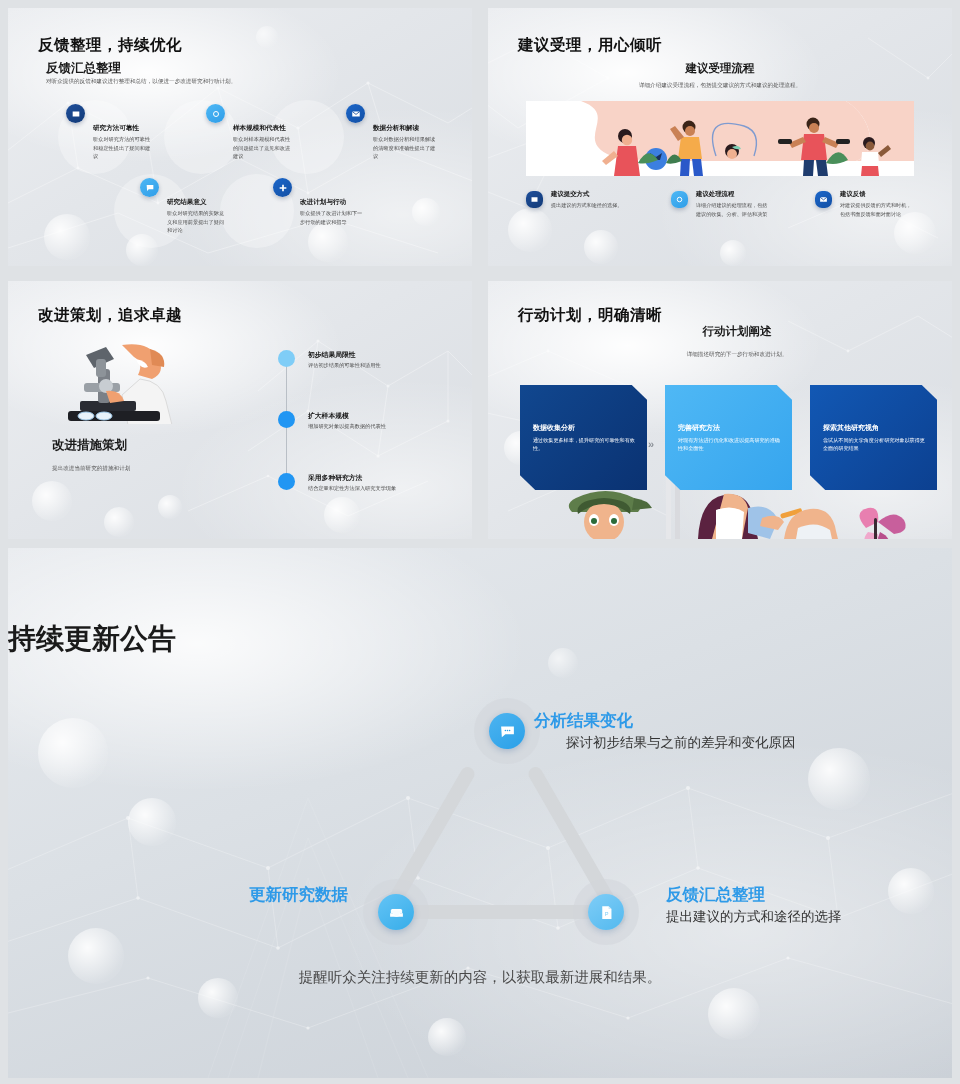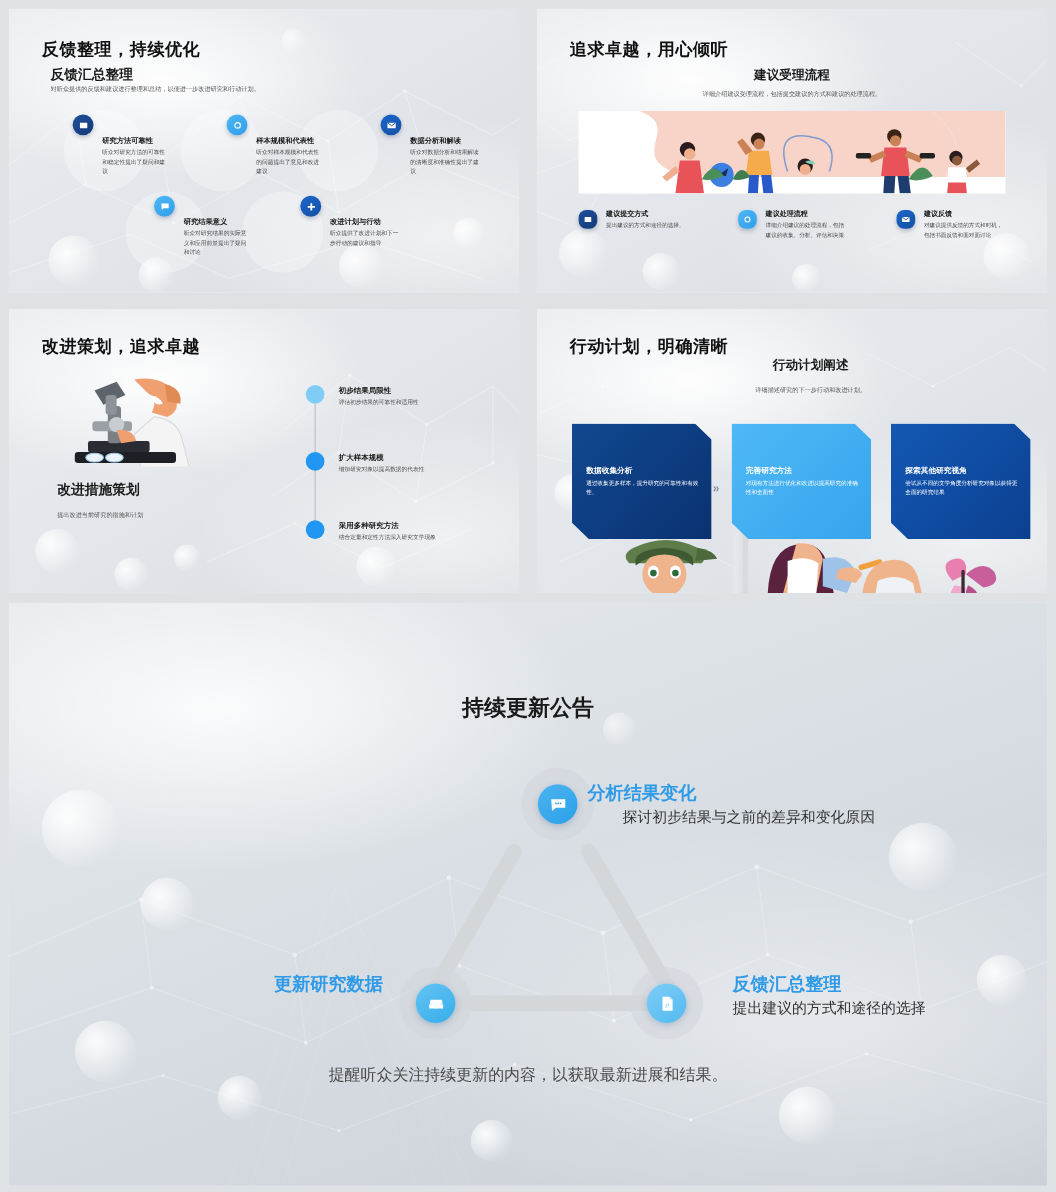--- a/index.html
+++ b/index.html
@@ -173,21 +173,21 @@
           <circle cx="440" cy="70" r="1.4"></circle>
             <circle cx="370" cy="190" r="1.4"></circle>
         </g>
       </svg>
       <div class="bokeh" style="left:20px;top:200px;width:44px;height:44px;"></div>
       <div class="bokeh" style="left:96px;top:222px;width:34px;height:34px;"></div>
       <div class="bokeh" style="left:406px;top:204px;width:42px;height:42px;"></div>
       <div class="bokeh" style="left:232px;top:232px;width:26px;height:26px;"></div>
     </div>
 
-    <div class="s-title" style="left:30px;top:27px;font-size:15.5px;">追求卓越，用心倾听</div>
+    <div class="s-title" style="left:30px;top:27px;font-size:15.5px;">建议受理，用心倾听</div>
     <div class="s-h2" style="left:0;top:53px;width:464px;text-align:center;font-size:11.5px;">建议受理流程</div>
     <div class="s-sub" style="left:0;top:74px;width:464px;text-align:center;font-size:5.6px;">详细介绍建议受理流程，包括提交建议的方式和建议的处理流程。</div>
 
     <div class="band" style="left:38px;top:93px;width:388px;height:75px;">
       <svg width="388" height="75" viewBox="0 0 388 75">
         <path d="M55 0 C 88 12, 60 30, 72 46 C 84 62, 120 58, 160 60 L 330 60 C 352 52, 348 18, 320 0 Z" fill="#f8d3c7"></path>
         <path d="M320 0 C 348 18, 352 52, 330 60 L 388 60 L 388 0 Z" fill="#f8d3c7"></path>
 
         <circle cx="99" cy="35" r="7" fill="#2a1b1e"></circle>
         <circle cx="101" cy="39" r="5.2" fill="#f0b090"></circle>
@@ -439,21 +439,21 @@
       <div class="bokeh" style="left:120px;top:250px;width:48px;height:48px;"></div>
       <div class="bokeh" style="left:60px;top:380px;width:56px;height:56px;"></div>
       <div class="bokeh" style="left:190px;top:430px;width:40px;height:40px;"></div>
       <div class="bokeh" style="left:800px;top:200px;width:62px;height:62px;"></div>
       <div class="bokeh" style="left:880px;top:320px;width:46px;height:46px;"></div>
       <div class="bokeh" style="left:700px;top:440px;width:52px;height:52px;"></div>
       <div class="bokeh" style="left:420px;top:470px;width:38px;height:38px;"></div>
       <div class="bokeh" style="left:540px;top:100px;width:30px;height:30px;opacity:.7;"></div>
     </div>
 
-    <div class="s-h2" style="left:0;top:82px;width:944px;text-align:center;font-size:20px;">持续更新公告</div>
+    <div class="s-h2" style="left:0;top:72px;width:944px;text-align:left;font-size:28px;">持续更新公告</div>
 
     <div class="tri-leg" style="left:411px;top:208px;width:14px;height:180px;transform:rotate(30deg);transform-origin:center;"></div>
     <div class="tri-leg" style="left:562px;top:208px;width:14px;height:180px;transform:rotate(-30deg);transform-origin:center;"></div>
     <div class="tri-leg" style="left:398px;top:357px;width:190px;height:14px;"></div>
 
     <div class="halo" style="left:466px;top:150px;width:66px;height:66px;"></div>
     <div class="node blue" style="left:481px;top:165px;width:36px;height:36px;">
       <svg width="17" height="17" viewBox="0 0 24 24" fill="#fff">
         <path d="M3 5h18v11H9l-5 4z"></path>
           <g fill="#2aa0e8">

